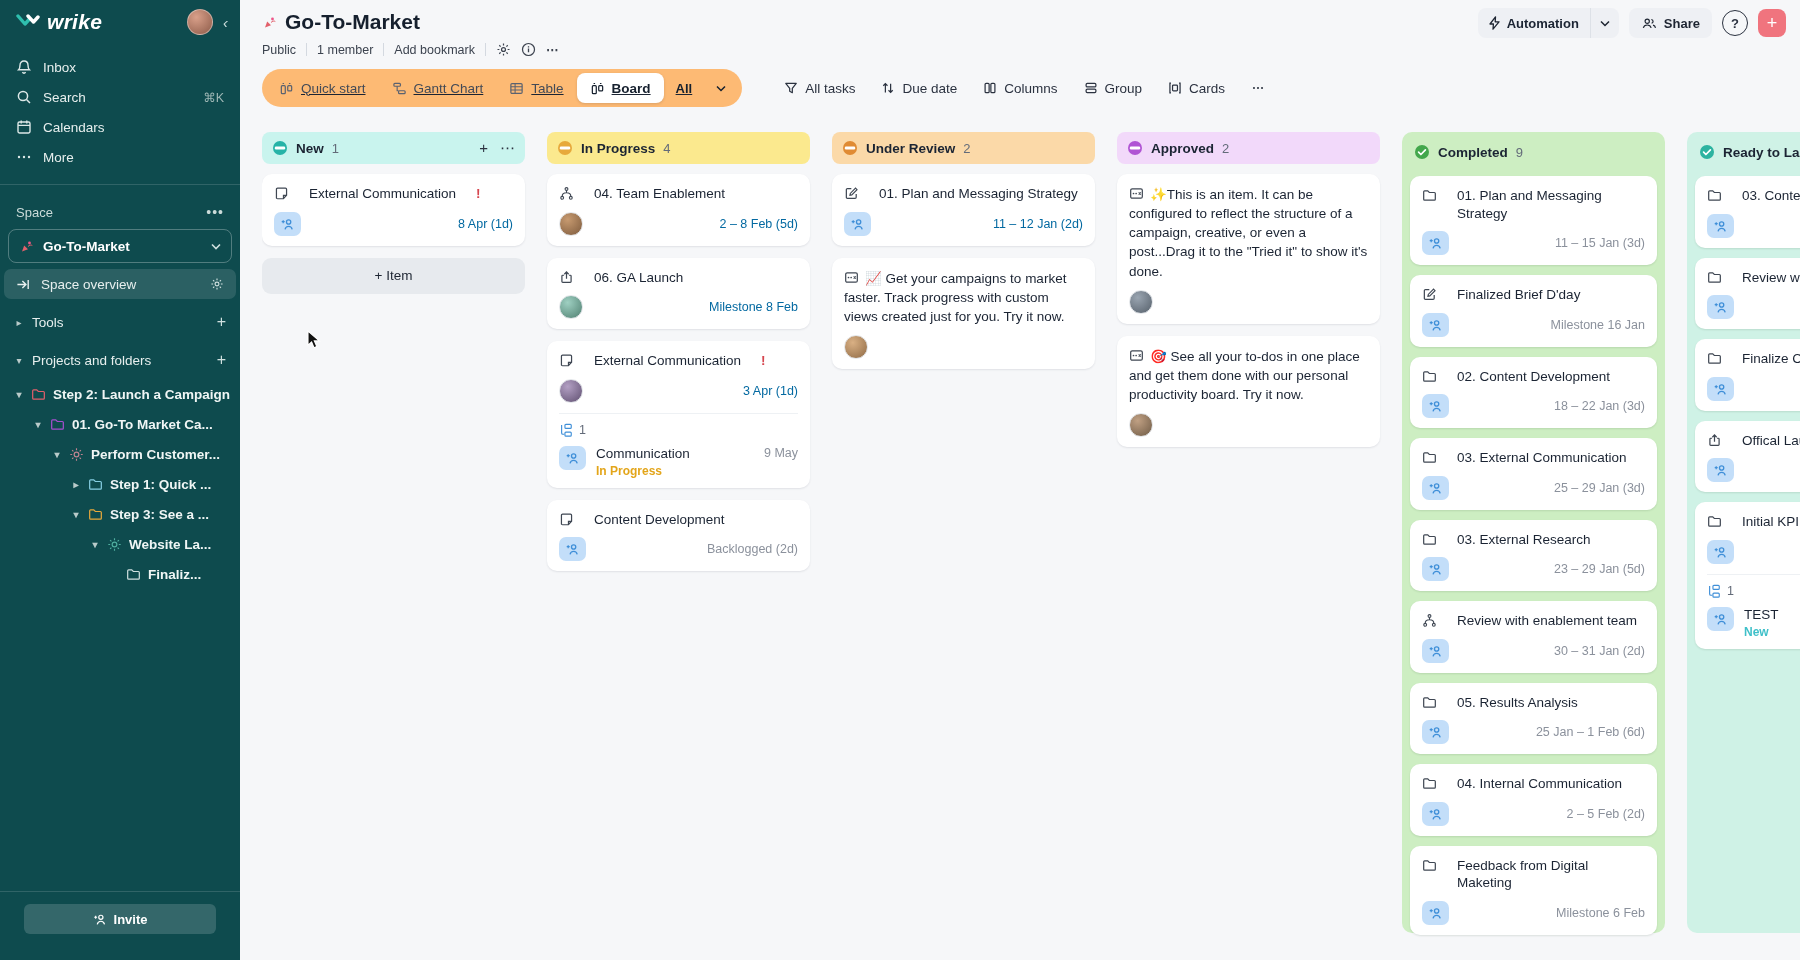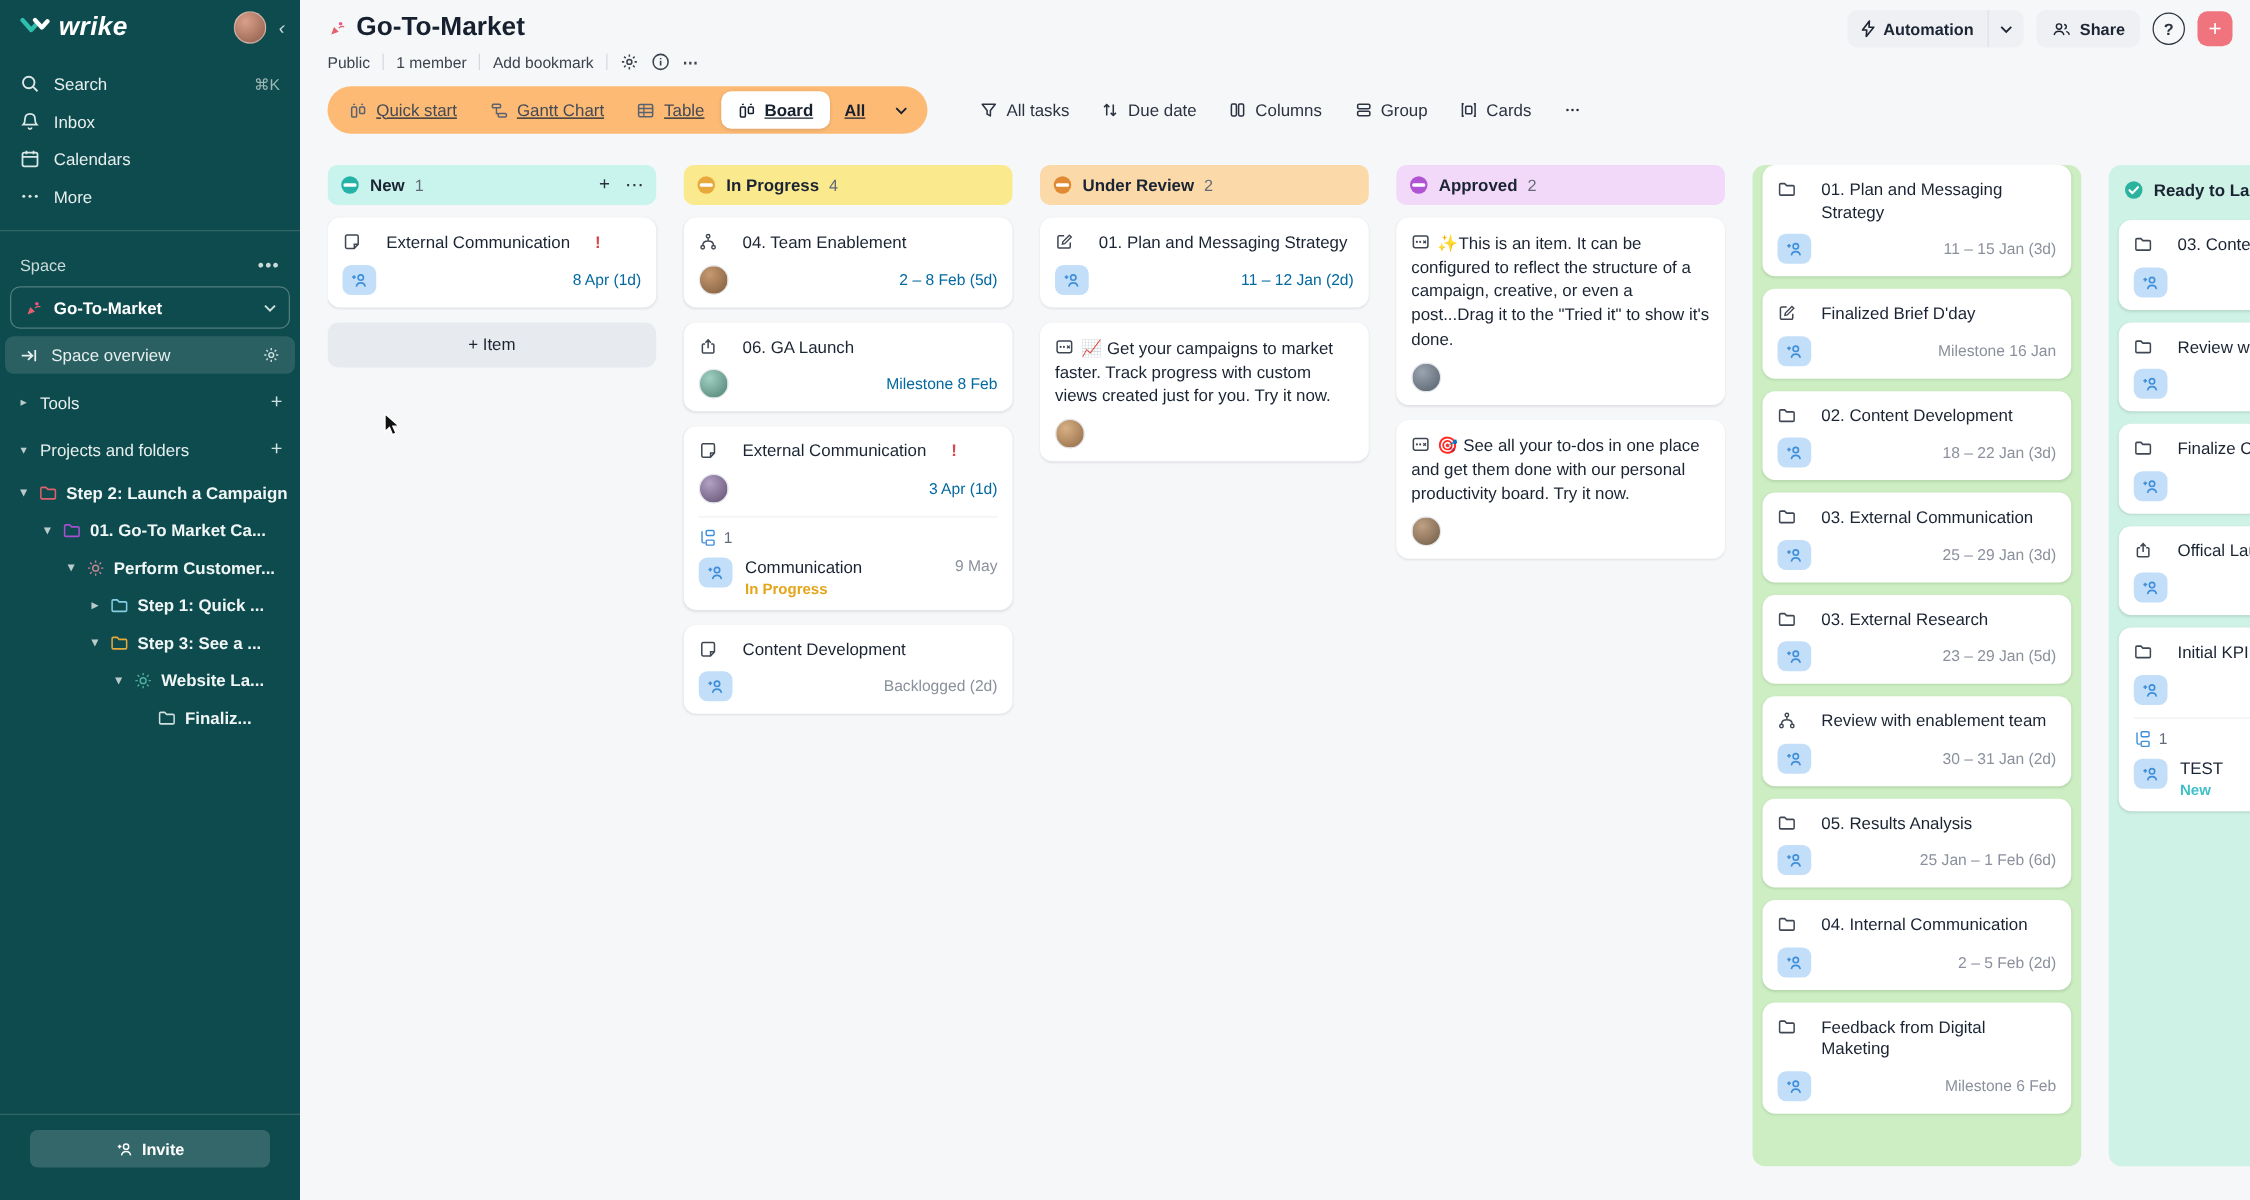--- a/index.html
+++ b/index.html
@@ -106,36 +106,36 @@
       </span>
       <span class="logo-word">wrike</span>
     </div>
     <div class="sb-avatar"></div>
     <span class="collapse">‹</span>
   </div>
   <div class="sb-nav">
   <div class="sb-row">
     <span class="inline-svg">
           <svg width="16" height="16" viewBox="0 0 16 16">
+            <path d="M8 2c2.4 0 4 1.7 4 4.2 0 2.8.7 3.8 1.4 4.5H2.6c.7-.7 1.4-1.7 1.4-4.5C4 3.7 5.6 2 8 2z" fill="none" stroke="#dce8e7" stroke-width="1.4"></path>
+            <path d="M6.5 13c.3.8.8 1.2 1.5 1.2s1.2-.4 1.5-1.2" fill="none" stroke="#dce8e7" stroke-width="1.4"></path>
+          </svg>
+        </span>
+    <span>Inbox</span>
+
+  </div>
+  <div class="sb-row">
+    <span class="inline-svg">
+          <svg width="16" height="16" viewBox="0 0 16 16">
             <circle cx="7" cy="7" r="4.6" fill="none" stroke="#dce8e7" stroke-width="1.5"></circle>
             <path d="M10.5 10.5L14 14" stroke="#dce8e7" stroke-width="1.5"></path>
           </svg>
         </span>
     <span>Search</span>
     <span class="sk">⌘K</span>
-  </div>
-  <div class="sb-row">
-    <span class="inline-svg">
-          <svg width="16" height="16" viewBox="0 0 16 16">
-            <path d="M8 2c2.4 0 4 1.7 4 4.2 0 2.8.7 3.8 1.4 4.5H2.6c.7-.7 1.4-1.7 1.4-4.5C4 3.7 5.6 2 8 2z" fill="none" stroke="#dce8e7" stroke-width="1.4"></path>
-            <path d="M6.5 13c.3.8.8 1.2 1.5 1.2s1.2-.4 1.5-1.2" fill="none" stroke="#dce8e7" stroke-width="1.4"></path>
-          </svg>
-        </span>
-    <span>Inbox</span>
-
   </div>
   <div class="sb-row">
     <span class="inline-svg">
           <svg width="16" height="16" viewBox="0 0 16 16">
             <rect x="2" y="3" width="12" height="11" rx="1.4" fill="none" stroke="#dce8e7" stroke-width="1.4"></rect>
             <path d="M2 6.4h12M5.2 1.6v2.8M10.8 1.6v2.8" stroke="#dce8e7" stroke-width="1.4"></path>
           </svg>
         </span>
     <span>Calendars</span>
 
@@ -691,20 +691,31 @@
                 <circle cx="7.6" cy="8" r=".9" fill="#3f4753"></circle>
                 <path d="M10.3 6.9l2.3 2.3M12.6 6.9l-2.3 2.3" stroke="#3f4753" stroke-width="1.1"></path>
               </svg></span>🎯 See all your to-dos in one place and get them done with our personal productivity board. Try it now.</div>
       <div class="card-foot">
             <span class="avatar" style="background:radial-gradient(circle at 35% 30%, #c0a083, #6e5a45)"></span>
           </div>
     </div>
 
   </div>
   <div class="col tinted" style="background:#cdeec2">
+    <div class="col-head" style="">
+      <span class="inline-svg">
+            <svg width="16" height="16" viewBox="0 0 16 16">
+              <circle cx="8" cy="8" r="7" fill="#43a74c"></circle>
+              <path d="M4.6 8.2l2.3 2.3 4.5-4.7" stroke="#fff" stroke-width="1.7" fill="none" stroke-linecap="round" stroke-linejoin="round"></path>
+            </svg>
+          </span>
+      <span class="col-name">Completed</span>
+      <span class="col-count">9</span>
+
+    </div>
     <div class="card">
     <div class="card-title-row">
       <span class="ci">
               <svg width="15" height="15" viewBox="0 0 16 16">
                 <path d="M1.8 4.1c0-.6.4-1 1-1h3.3l1.7 1.7h5.4c.6 0 1 .4 1 1v6.1c0 .6-.4 1-1 1H2.8c-.6 0-1-.4-1-1z" fill="none" stroke="#3f4753" stroke-width="1.3"></path>
               </svg>
             </span>
       <span>01. Plan and Messaging Strategy</span>
 
     </div>

